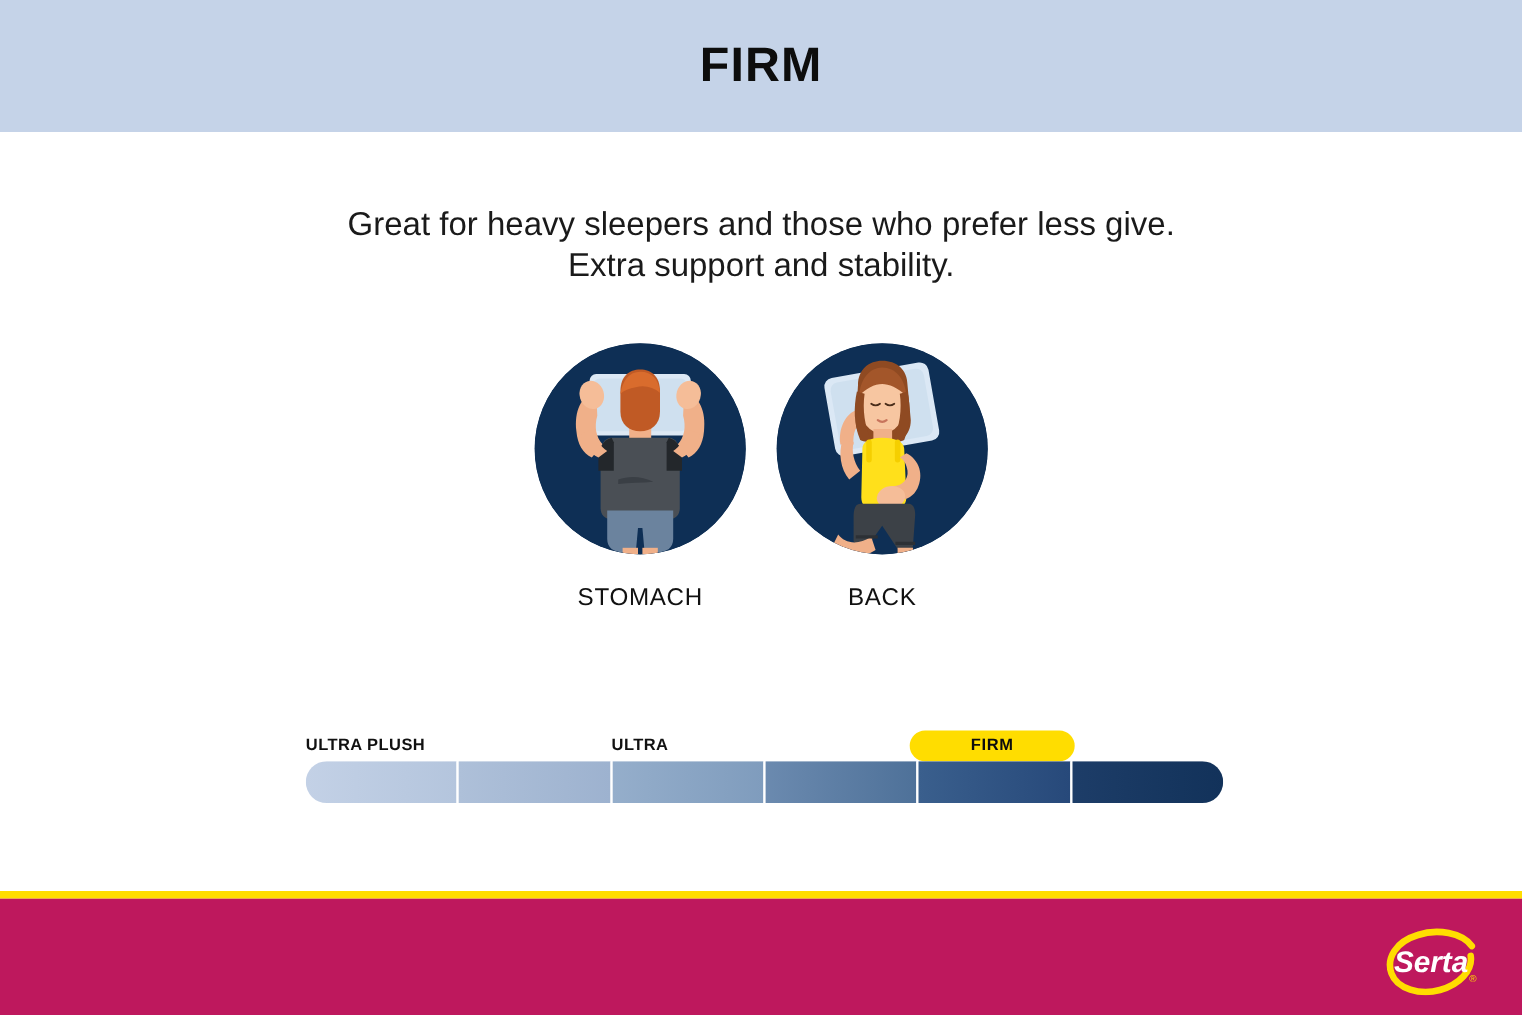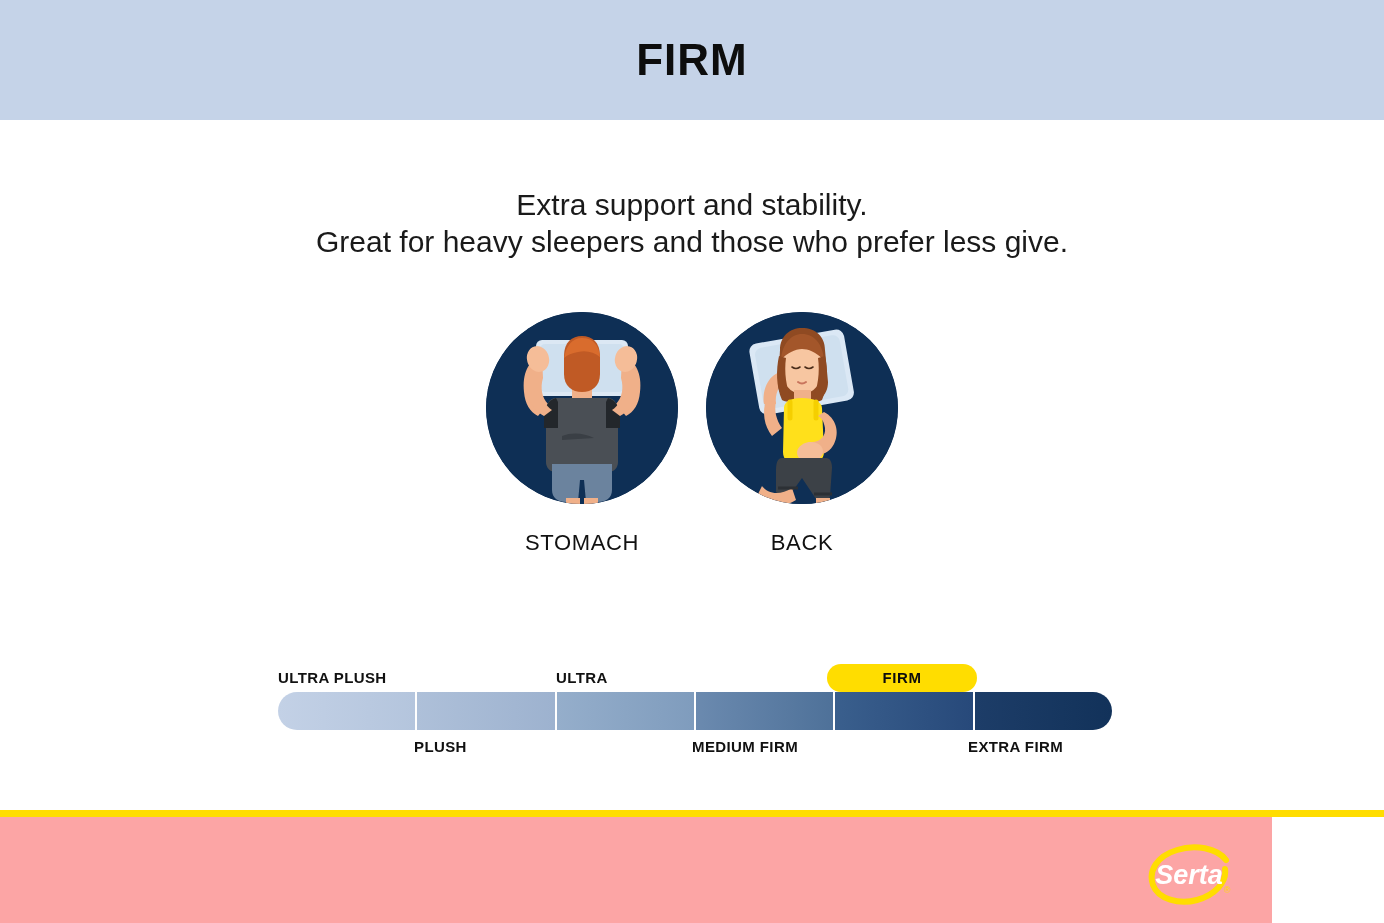--- a/index.html
+++ b/index.html
@@ -144,41 +144,41 @@
   
   .footer-stripe {
     position: absolute;
     left: 0; top: 810px;
     width: 1384px; height: 7px;
     background: #ffdd00;
   }
   .footer-band {
     position: absolute;
     left: 0; top: 817px;
-    width: 1272px; height: 106px;
-    background: #fca5a5;
+    width: 1384px; height: 106px;
+    background: #be185d;
   }
   .serta-logo {
     position: absolute;
     right: 35px;
     top: 26px;
     width: 92px;
     height: 62px;
   }
 </style>
 </head>
 <body>
 
 <div class="header-band">
   <div class="header-title">FIRM</div>
 </div>
 
 <div class="subtitle">
+  <span class="line">Great for heavy sleepers and those who prefer less give.</span>
   <span class="line">Extra support and stability.</span>
-  <span class="line">Great for heavy sleepers and those who prefer less give.</span>
 </div>
 
 <div class="positions">
 
   <div class="pos-item back">
     <div class="circle-art">
       <svg viewBox="0 0 192 192" width="192" height="192" aria-hidden="true">
         <circle cx="96" cy="96" r="96" fill="#0e2f55"></circle>
 
         <g transform="rotate(-10 96 62)">
@@ -274,25 +274,20 @@
 
   <div class="scale-bar">
     <div class="seg" style="background:linear-gradient(90deg,#c3d1e6,#b4c5dd);"></div>
     <div class="seg" style="background:linear-gradient(90deg,#aec0d9,#9db2cf);"></div>
     <div class="seg" style="background:linear-gradient(90deg,#95aecb,#7f9cbd);"></div>
     <div class="seg" style="background:linear-gradient(90deg,#6b8aaf,#4e7199);"></div>
     <div class="seg" style="background:linear-gradient(90deg,#3a5f8d,#27497a);"></div>
     <div class="seg" style="background:linear-gradient(90deg,#1d3d68,#12325a);"></div>
   </div>
 
-  <div class="scale-labels-bottom">
-    <span class="scale-label" style="left:136px;">PLUSH</span>
-    <span class="scale-label" style="left:414px;">MEDIUM FIRM</span>
-    <span class="scale-label" style="left:690px;">EXTRA FIRM</span>
-  </div>
 </div>
 
 <div class="footer-stripe"></div>
 <div class="footer-band">
   <div class="serta-logo">
     <svg viewBox="0 0 92 62" width="92" height="62" aria-hidden="true">
       <path d="M81 17 C72 5 50 1 32 7 C12 13 3 28 8 42 C13 56 34 62 52 57 C70 52 82 39 80 26" fill="none" stroke="#ffdd00" stroke-width="6" stroke-linecap="round"></path>
       <text x="44" y="41" font-family="Liberation Sans, sans-serif" font-size="27" font-weight="700" font-style="italic" fill="#ffffff" text-anchor="middle">Serta</text>
       <text x="82" y="50" font-family="Liberation Sans, sans-serif" font-size="9" fill="#ffdd00" text-anchor="middle">®</text>
     </svg>

